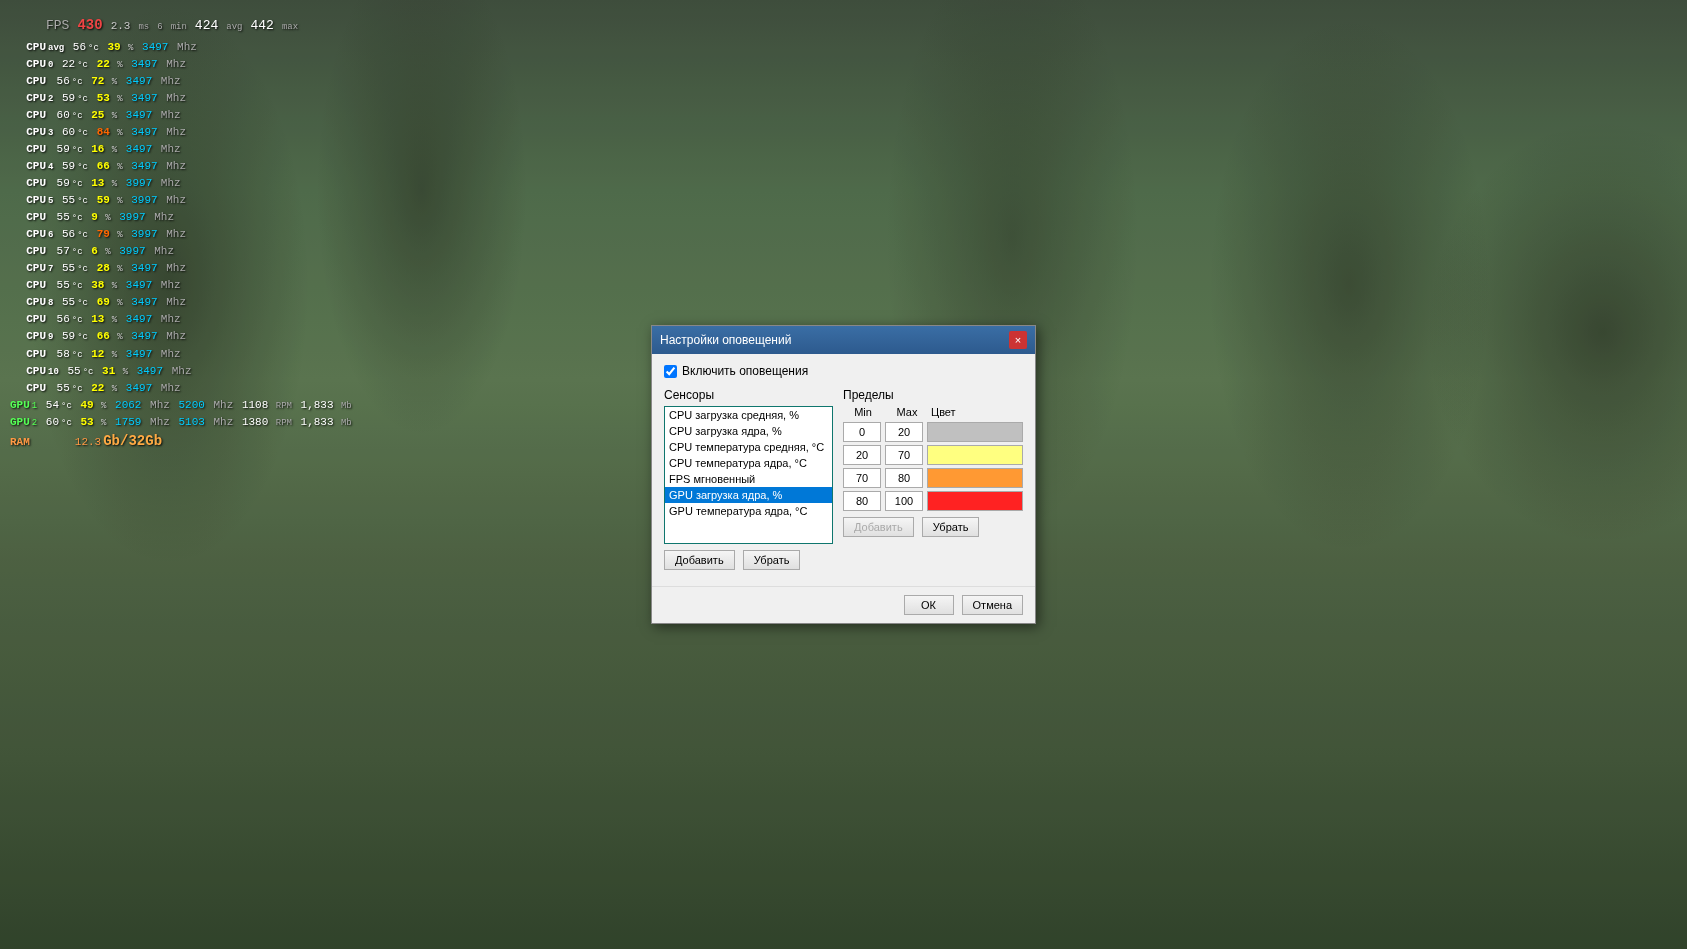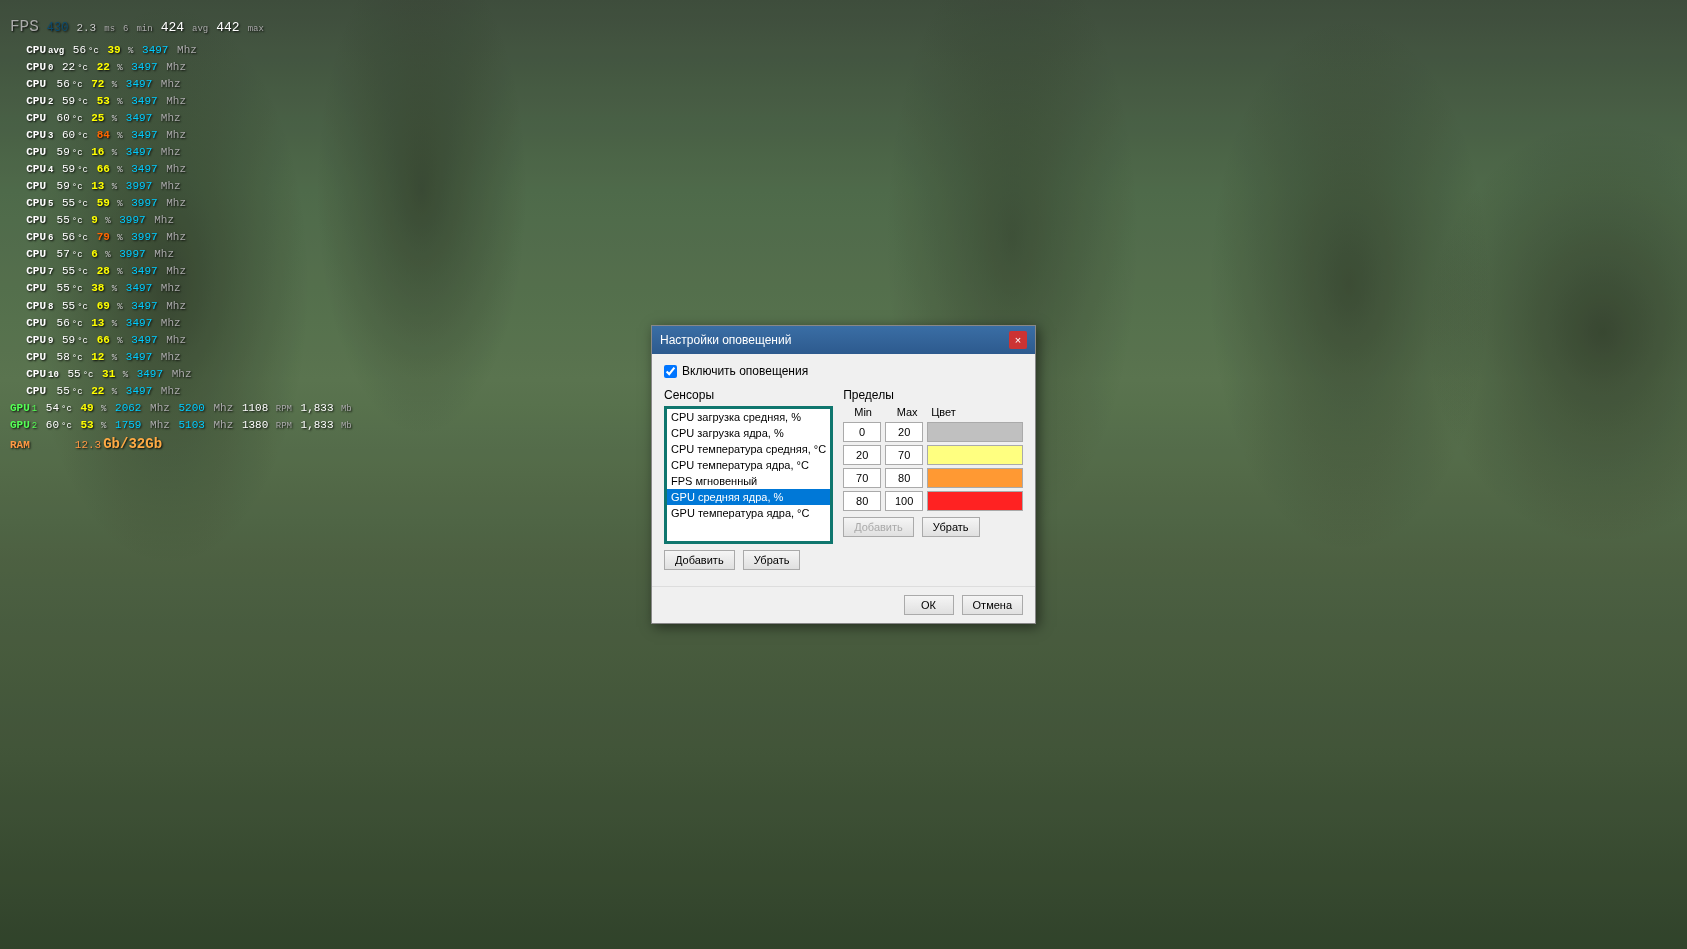--- a/index.html
+++ b/index.html
@@ -77,22 +77,22 @@
     .hud-load-unit { color: #cccccc; font-size: 9px; }
     .hud-freq { color: #00ccff; }
     .hud-freq-unit { color: #aaaaaa; font-size: 11px; }
 
     .hud-fps-row {
       display: flex;
       gap: 8px;
       margin-bottom: 2px;
       align-items: baseline;
     }
-    .fps-main { color: #0c4a6e; font-weight: normal; font-size: 12px; }
-    .fps-label { color: #aaaaaa; font-size: 16px; }
+    .fps-main { color: #ef4444; font-weight: bold; font-size: 14px; }
+    .fps-label { color: #aaaaaa; font-size: 13px; margin-left: 36px; }
     .fps-val { color: #ffffff; font-size: 13px; }
     .fps-ms { color: #cccccc; font-size: 11px; }
     .fps-sub { color: #aaaaaa; font-size: 9px; }
 
     .hud-gpu { color: #55ff55; font-weight: bold; }
     .hud-ram { color: #ff9944; font-weight: bold; }
     .hud-ram-val { color: #ff9944; margin-left: 43px; }
 
     
     .dialog-overlay {
@@ -158,21 +158,21 @@
       flex: 1;
     }
 
     .sensors-label {
       font-size: 12px;
       margin-bottom: 4px;
       color: #000;
     }
 
     .sensors-list {
-      border: 3px solid #0f766e;
+      border: 1px solid #0f766e;
       background: white;
       height: 138px;
       overflow-y: auto;
       font-size: 11px;
     }
 
     .sensor-item {
       padding: 2px 4px;
       cursor: pointer;
       white-space: nowrap;
@@ -564,21 +564,21 @@
       <div class="dialog-main">
 
         <div class="sensors-panel">
           <div class="sensors-label">Сенсоры</div>
           <div class="sensors-list" id="sensors-list">
               <div class="sensor-item">CPU загрузка средняя, %</div>
               <div class="sensor-item">CPU загрузка ядра, %</div>
               <div class="sensor-item">CPU температура средняя, °C</div>
               <div class="sensor-item">CPU температура ядра, °C</div>
               <div class="sensor-item">FPS мгновенный</div>
-              <div class="sensor-item selected">GPU средняя ядра, %</div>
+              <div class="sensor-item selected">GPU загрузка ядра, %</div>
               <div class="sensor-item">GPU температура ядра, °C</div>
             </div>
           <div class="sensors-buttons">
             <button class="btn">Добавить</button>
             <button class="btn">Убрать</button>
           </div>
         </div>
 
         <div class="limits-panel">
           <div class="limits-header">Пределы</div>

